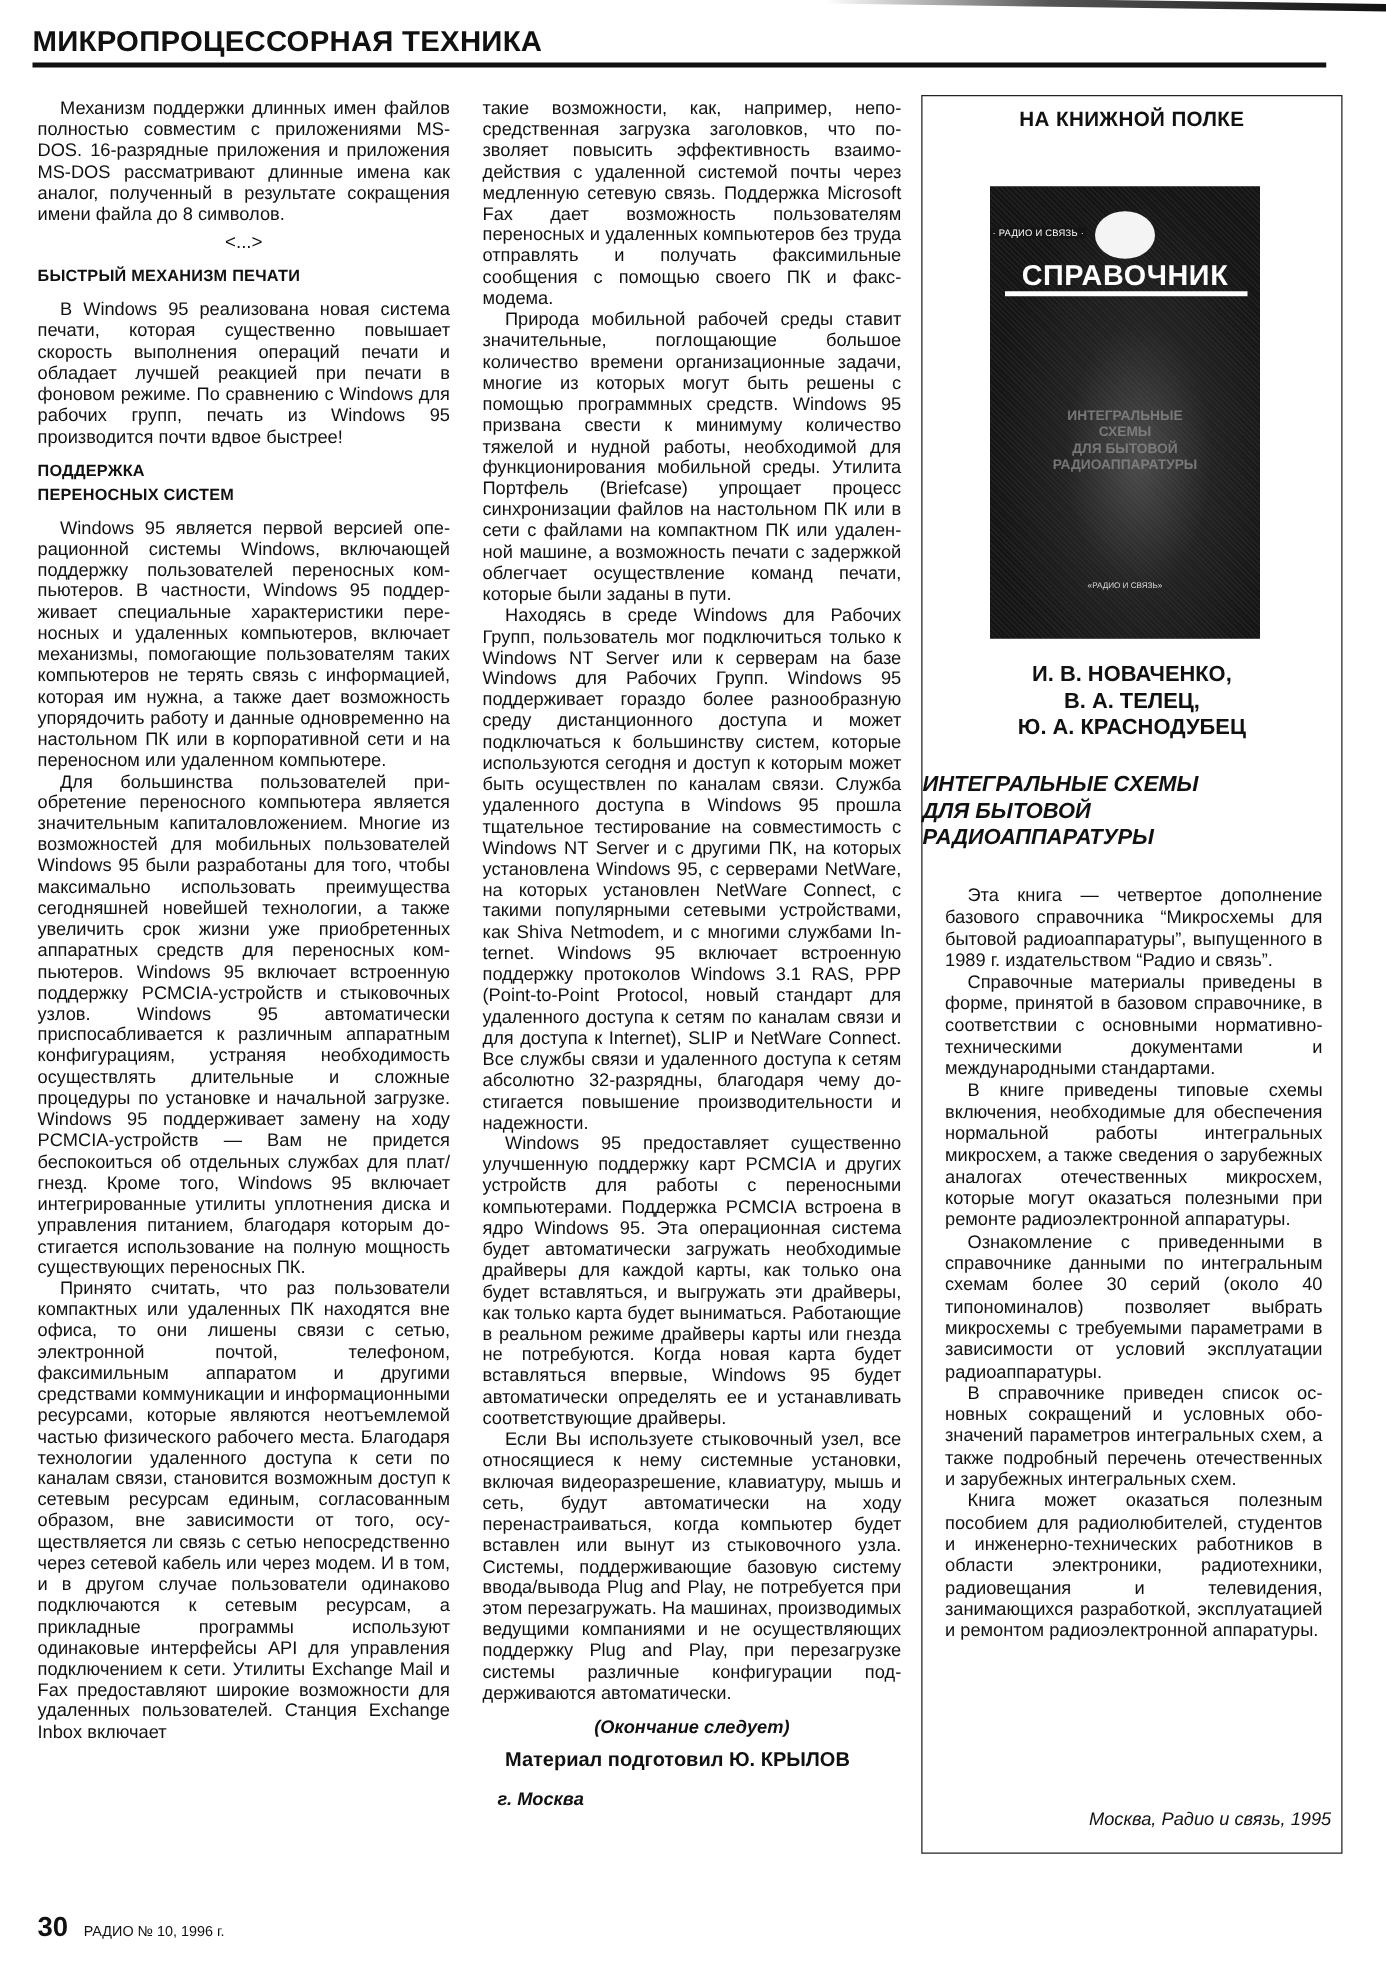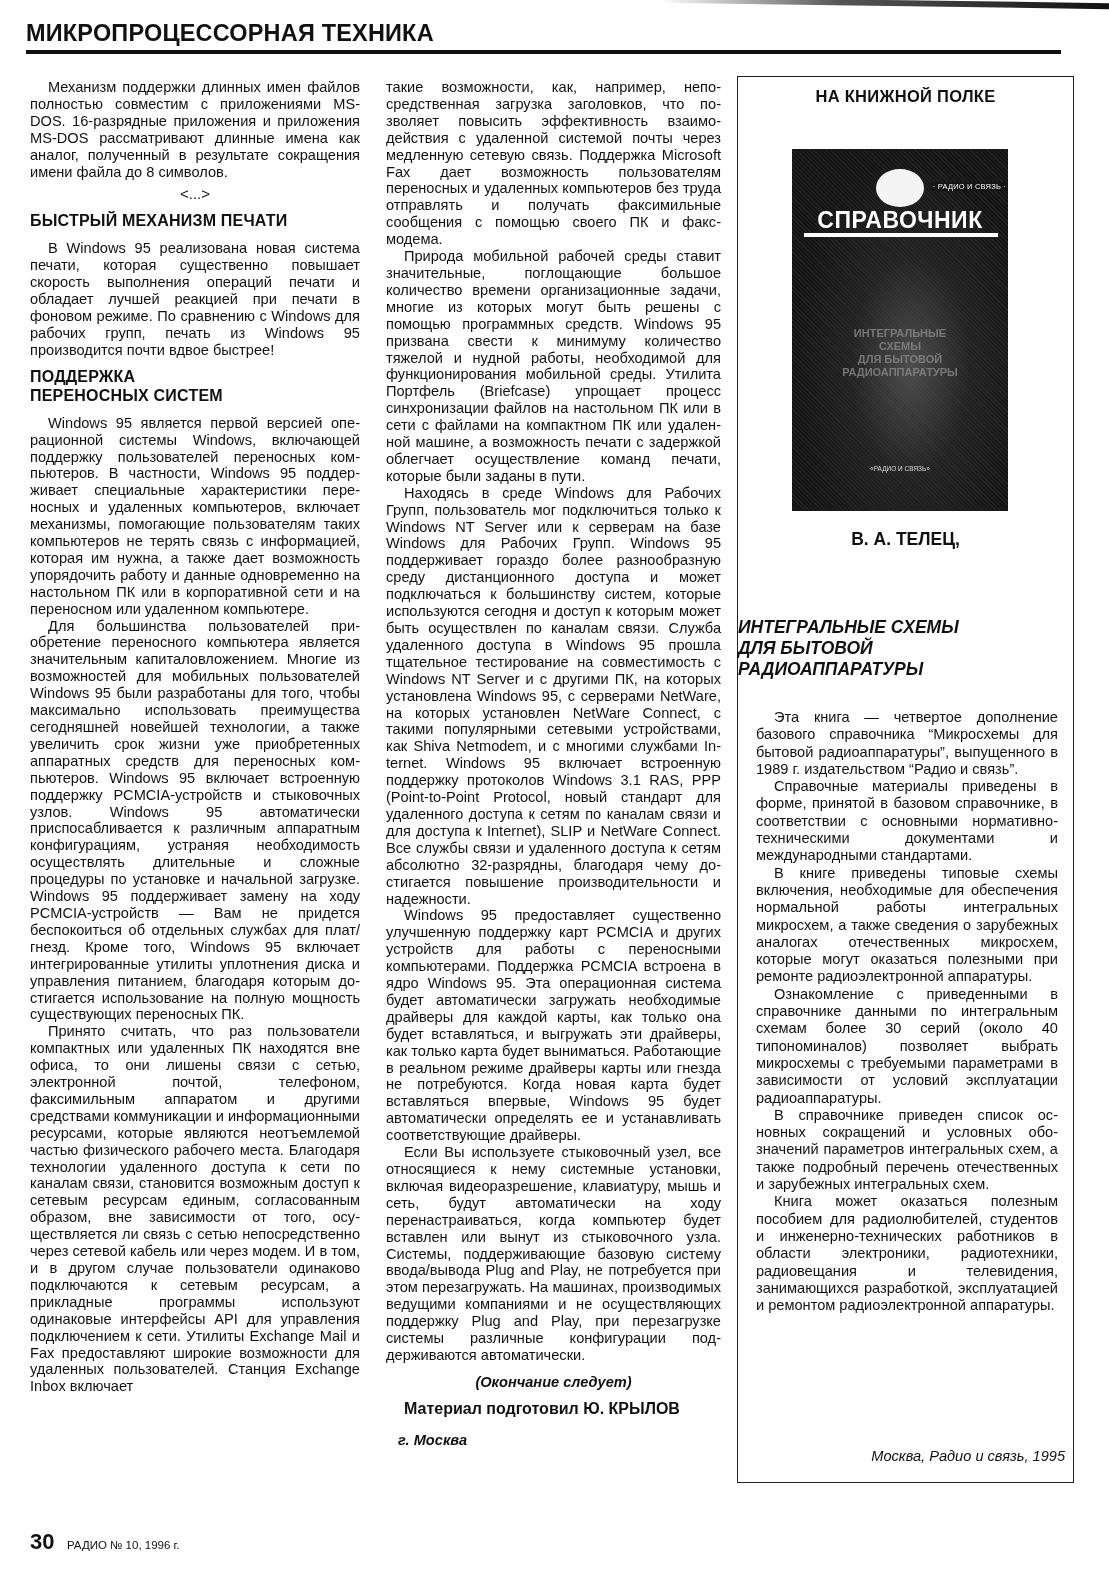--- a/index.html
+++ b/index.html
@@ -11,37 +11,37 @@
   .header-title { font-family: "Liberation Sans", sans-serif; font-weight: 700; font-size: 23px; letter-spacing: 0.2px; transform: scaleX(1.02); transform-origin: left; line-height: 26px; display: block; }
   .header-rule { position: absolute; left: 0; top: 30px; width: 1035px; height: 4px; background: #111; }
 
   .col { position: absolute; font-size: 14.6px; line-height: 16.9px; text-align: justify; hyphens: manual; }
   .col p { margin: 0; text-indent: 18px; }
   .col p.noindent { text-indent: 0; }
   #col1 { left: 30px; top: 79px; width: 330px; }
   #col2 { left: 386px; top: 79px; width: 335px; }
 
   .ellipsis { text-align: center; margin: 6px 0 2px 0; font-size: 15px; }
-  .section-heading { font-weight: 700; font-size: 16px; line-height: 19px; margin: 8px 0 10px 0; text-indent: 0 !important; text-align: left; letter-spacing: 0.2px; }
+  .section-heading { font-weight: 700; font-size: 13px; line-height: 19px; margin: 8px 0 10px 0; text-indent: 0 !important; text-align: left; letter-spacing: 0.2px; }
   .section-heading.two-line { }
 
   .ending-note { font-style: italic; font-weight: 700; text-align: center; margin-top: 10px; font-size: 14.6px; }
   .author-credit { font-weight: 700; font-size: 16px; margin-top: 10px; text-align: left; padding-left: 18px; white-space: nowrap; }
   .city { font-style: italic; font-weight: 700; margin-top: 14px; font-size: 14.6px; padding-left: 12px; }
 
   .book-box { position: absolute; left: 737px; top: 76px; width: 337px; height: 1407px; border: 1.5px solid #222; box-sizing: border-box; }
   .book-box-title { position: absolute; top: 10px; left: 0; width: 100%; text-align: center; font-weight: 700; font-size: 16.5px; letter-spacing: 0.3px; }
 
   .book-cover { position: absolute; left: 54px; top: 72px; width: 216px; height: 362px; background: #151515;
     background-image:
       radial-gradient(ellipse at 55% 60%, rgba(120,120,120,0.55) 0%, rgba(60,60,60,0.35) 35%, rgba(0,0,0,0) 70%),
       repeating-linear-gradient(45deg, rgba(255,255,255,0.05) 0 1px, rgba(0,0,0,0) 1px 3px);
   }
   .cover-logo-disc { position: absolute; left: 84px; top: 20px; width: 48px; height: 38px; border-radius: 50%; background: #f4f4f4; }
-  .cover-publisher-top { position: absolute; left: 0; width: 100%; top: 33px; text-align: right; font-size: 7.5px; color: #fff; letter-spacing: 0.2px; }
+  .cover-publisher-top { position: absolute; left: 0; width: 100%; top: 33px; text-align: left; font-size: 7.5px; color: #fff; letter-spacing: 0.2px; }
   .cover-publisher-top span { background: #151515; padding: 0 2px; }
   .cover-title { position: absolute; left: 0; width: 100%; top: 58px; text-align: center; color: #fff; font-weight: 700; font-size: 23px; letter-spacing: 0.5px; }
   .cover-underline { position: absolute; left: 12px; top: 84px; width: 194px; height: 4px; background: #fff; }
   .cover-subtitle { position: absolute; left: 0; width: 100%; top: 178px; text-align: center; color: #8a8a8a; font-weight: 700; font-size: 11px; line-height: 13px; text-transform: uppercase; opacity: 0.8; }
   .cover-publisher-bottom { position: absolute; left: 0; width: 100%; top: 316px; text-align: center; color: #ddd; font-size: 6.5px; }
 
   .book-authors { position: absolute; top: 452px; left: 0; width: 100%; text-align: center; font-weight: 700; font-size: 17.5px; line-height: 21px; }
   .book-title { position: absolute; top: 540px; left: 0; width: 100%; text-align: left; font-weight: 700; font-style: italic; font-size: 17.5px; line-height: 21px; }
 
   .book-desc { position: absolute; top: 632px; left: 18px; width: 302px; font-size: 14.6px; line-height: 17.3px; text-align: justify; }
@@ -98,21 +98,23 @@
     <div class="cover-subtitle">
       <div>Интегральные</div>
       <div>схемы</div>
       <div>для бытовой</div>
       <div>радиоаппаратуры</div>
     </div>
     <div class="cover-publisher-bottom">«РАДИО И СВЯЗЬ»</div>
   </div>
 
   <div class="book-authors">
+    <div>И. В. НОВАЧЕНКО,</div>
     <div>В. А. ТЕЛЕЦ,</div>
+    <div>Ю. А. КРАСНОДУБЕЦ</div>
   </div>
 
   <div class="book-title">
     <div>ИНТЕГРАЛЬНЫЕ СХЕМЫ</div>
     <div>ДЛЯ БЫТОВОЙ</div>
     <div>РАДИОАППАРАТУРЫ</div>
   </div>
 
   <div class="book-desc">
     <p>Эта книга — четвертое дополнение базового справочника “Микросхемы для бытовой радиоаппаратуры”, вы­пущенного в 1989 г. издательством “Радио и связь”.</p>

